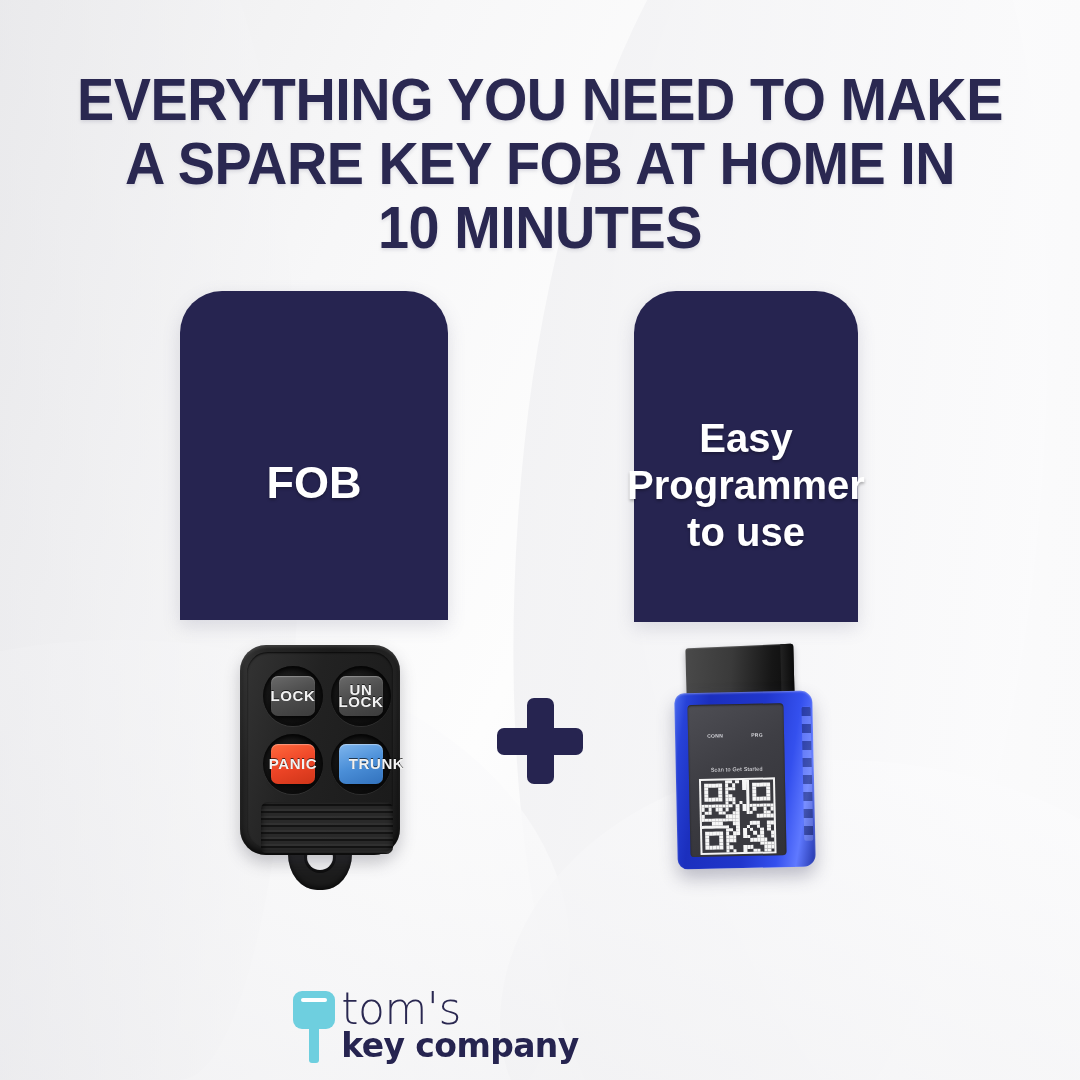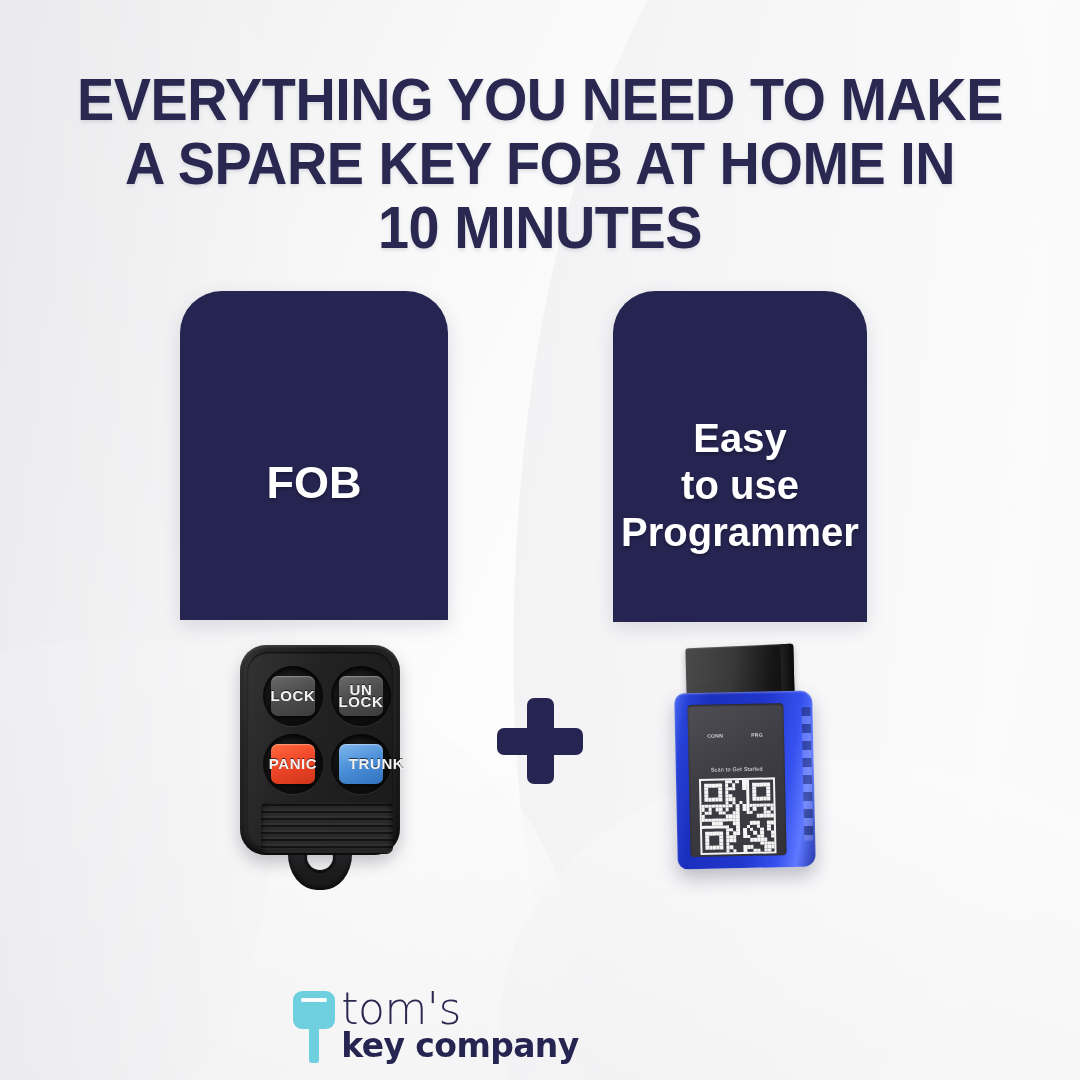--- a/index.html
+++ b/index.html
@@ -81,21 +81,21 @@
   .card {
     position:absolute;
     background:#262450;
     border-radius:42px 42px 0 0;
     box-shadow:0 6px 18px rgba(90,90,120,.18);
     display:flex;
     align-items:center;
     justify-content:center;
   }
   #card-left  { left:180px; top:291px; width:268px; height:329px; }
-  #card-right { left:613px; top:291px; width:254px; height:331px; }
+  #card-right { left:634px; top:291px; width:224px; height:331px; }
 
   .card-text {
     color:#ffffff;
     text-align:center;
     font-weight:bold;
     line-height:1.17;
     text-shadow:0 2px 3px rgba(0,0,0,.28);
     padding-bottom:4px;
   }
   #card-left  .card-text { font-size:45px; margin-top:60px; }
@@ -317,22 +317,22 @@
 
   <div class="card" id="card-left">
     <div class="card-text">
       <span>FOB</span>
     </div>
   </div>
 
   <div class="card" id="card-right">
     <div class="card-text">
       <span>Easy</span>
+      <span>Programmer</span>
       <span>to use</span>
-      <span>Programmer</span>
     </div>
   </div>
 
   <div id="plus">
     <div class="bar h"></div>
     <div class="bar v"></div>
   </div>
 
   <div id="fob">
     <div class="fob-keyring"></div>

